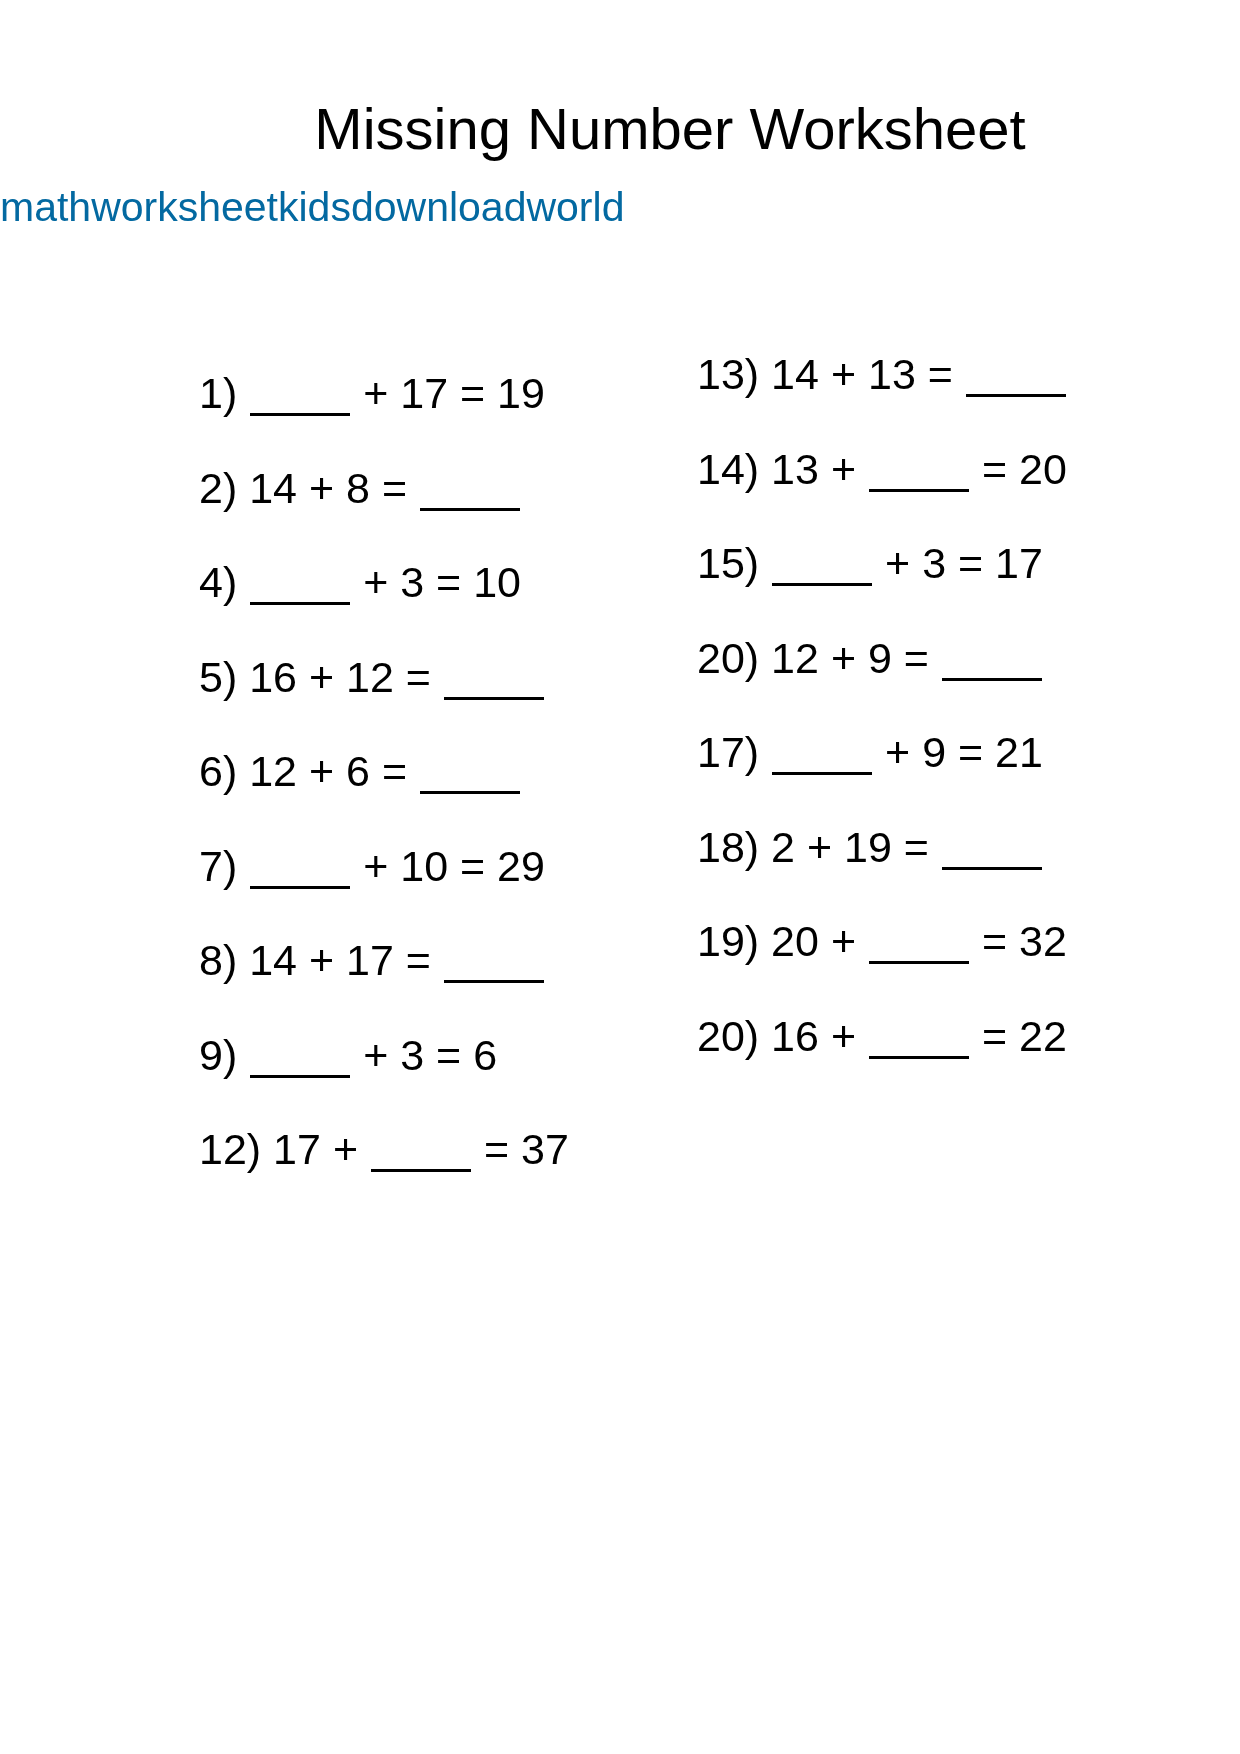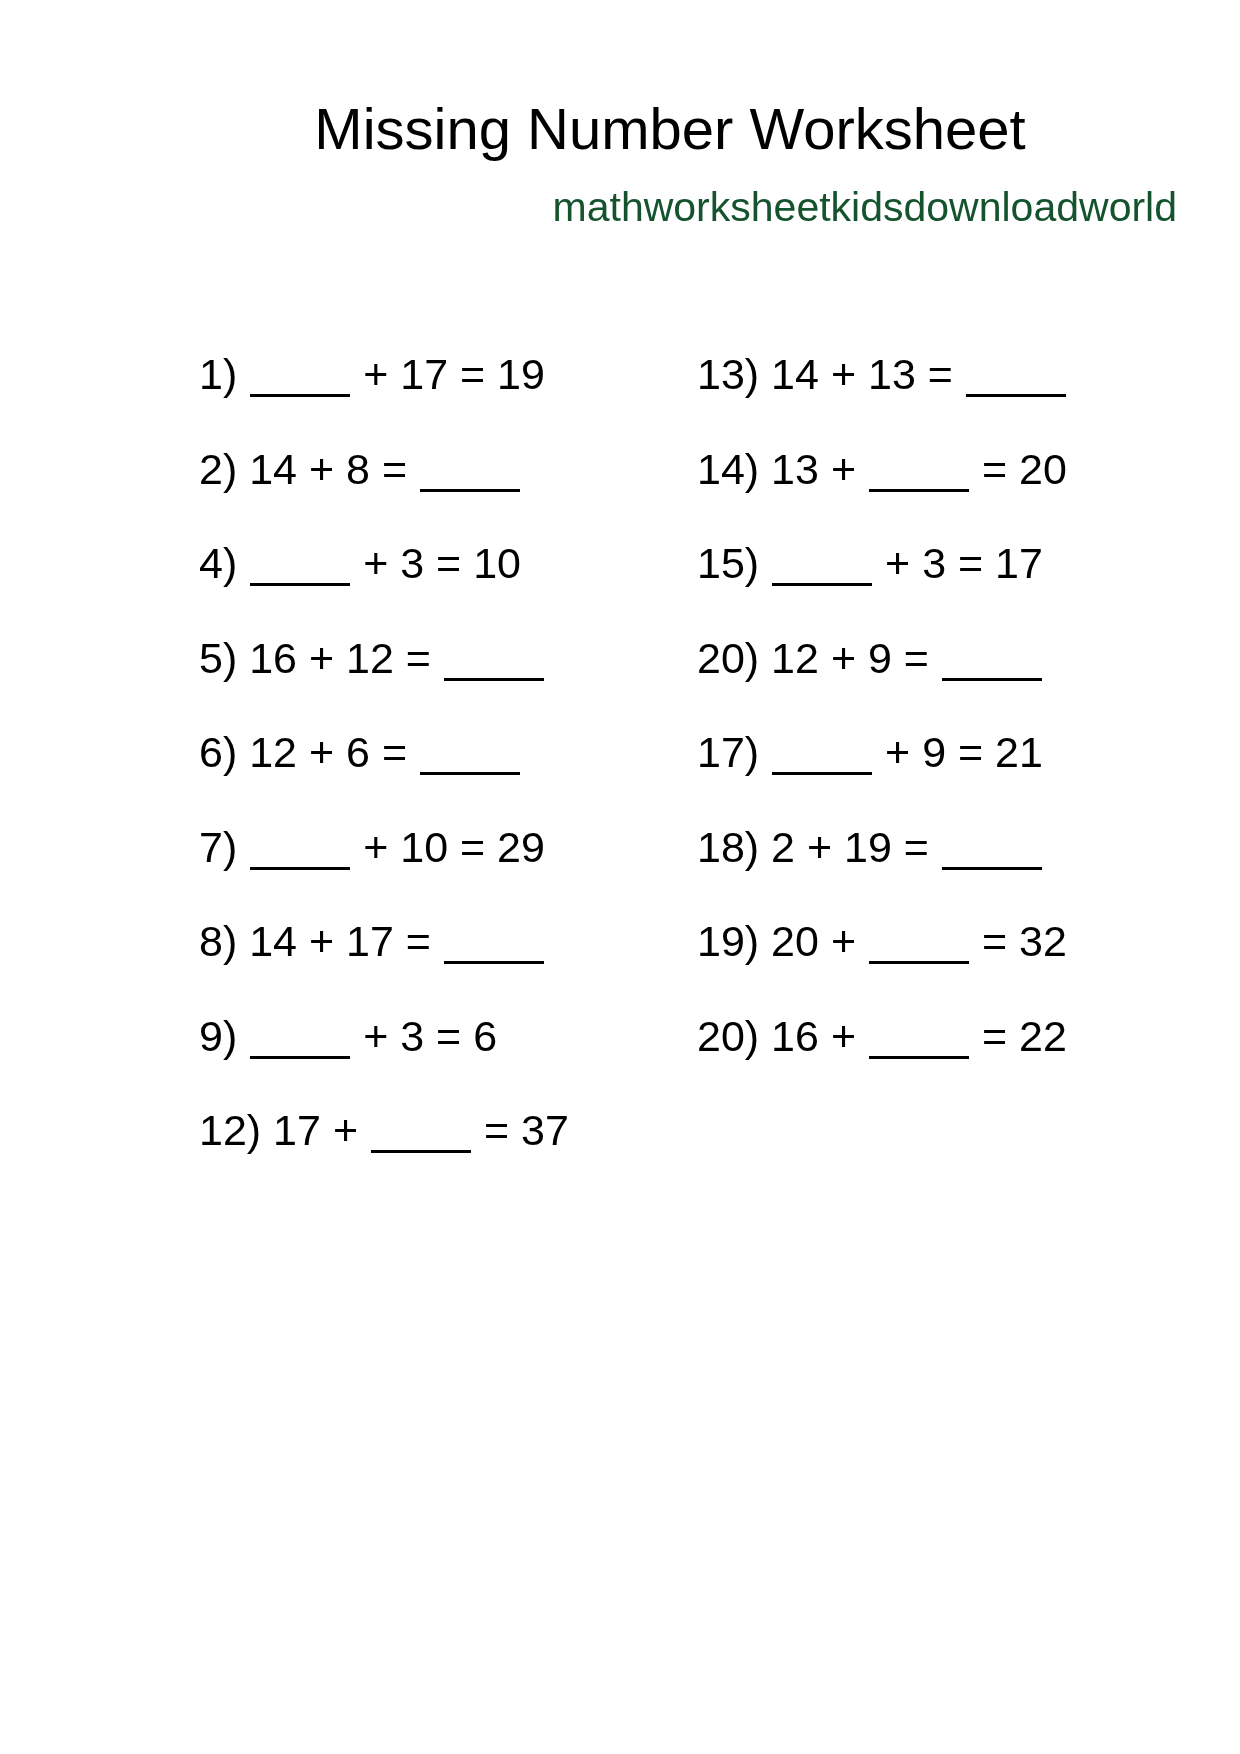--- a/index.html
+++ b/index.html
@@ -25,30 +25,29 @@
       line-height: 66px;
       font-weight: normal;
       letter-spacing: 0px;
       margin: 0;
     }
     .subtitle {
       position: absolute;
       left: 0;
       width: 1177px;
       top: 183px;
-      text-align: right;
       font-size: 41px;
       line-height: 48px;
-      color: #14532d;
+      color: #0369a1;
     }
     .column {
       position: absolute;
       top: 344px;
     }
-    .col-left { left: 199px; }
+    .col-left { left: 199px; margin-top: 19px; }
     .col-right { left: 697px; }
     .problem {
       height: 94.5px;
       font-size: 43px;
       line-height: 60px;
       white-space: pre;
     }
     .blank {
       display: inline-block;
       width: 100px;

